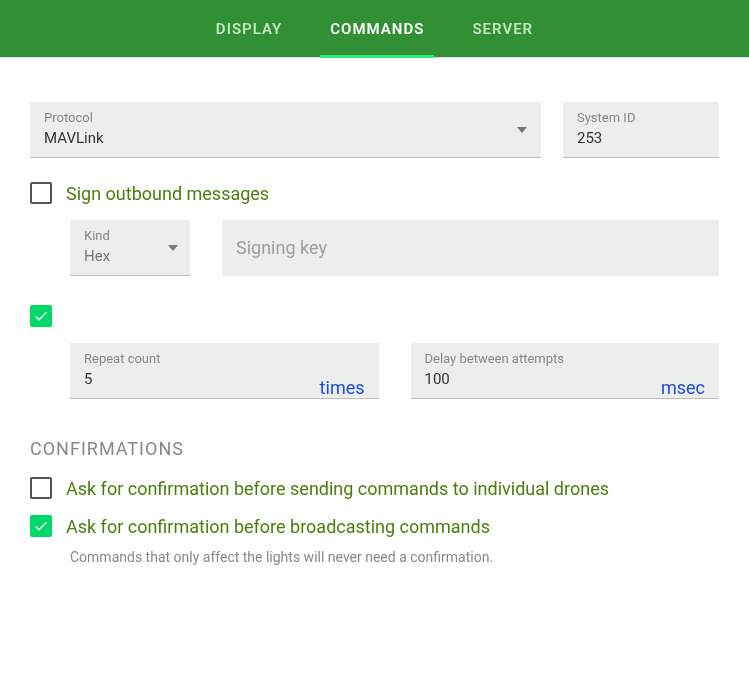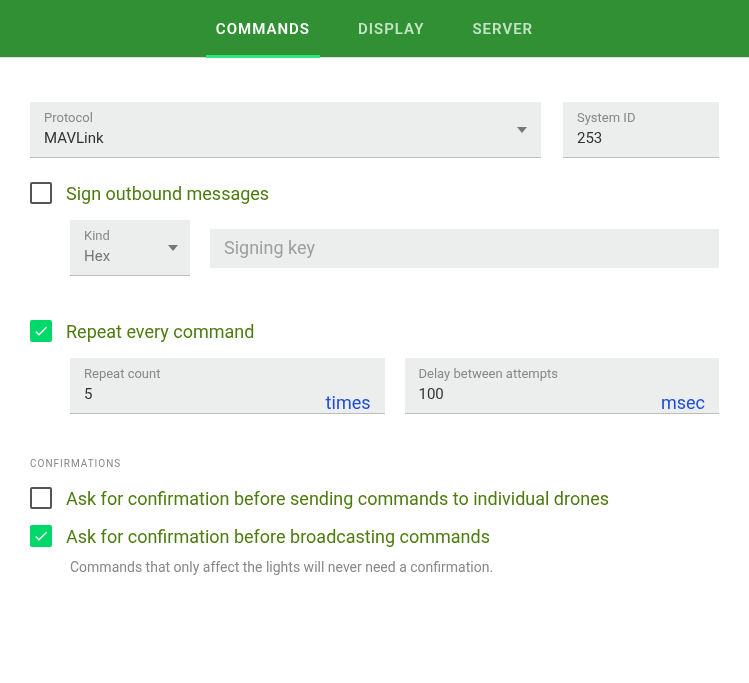--- a/index.html
+++ b/index.html
@@ -106,23 +106,22 @@
     display: none;
     width: 16px; height: 16px;
   }
   .checkbox-label {
     font-size: 18px;
     color: #4d7c0f;
   }
   .indented {
     margin-left: 40px;
     display: flex;
-    gap: 20px;
-    margin-bottom: 44px;
-    align-items: center;
+    gap: 32px;
+    margin-bottom: 29px;
   }
   .field-kind { width: 120px; }
   .field-key {
     flex: 1;
     display: flex;
     align-items: center;
     border-bottom: none;
   }
   .field-key .placeholder {
     font-size: 18px;
@@ -143,39 +142,39 @@
     position: relative;
   }
   .suffix {
     position: absolute;
     right: 14px;
     bottom: 0;
     font-size: 18px;
     color: #1d4ed8;
   }
   .section-header {
-    font-size: 10px;
+    font-size: 18px;
     color: #888;
     letter-spacing: 1px;
-    margin-top: 31px;
+    margin-top: 39px;
     margin-bottom: 18px;
   }
   .help-text {
     margin-left: 40px;
     font-size: 14px;
     color: #888;
     margin-top: -4px;
   }
 </style>
 </head>
 <body>
 
 <div class="tabs">
+  <div class="tab">DISPLAY</div>
   <div class="tab active">COMMANDS</div>
-  <div class="tab">DISPLAY</div>
   <div class="tab">SERVER</div>
 </div>
 
 <div class="content">
 
   <div class="row">
     <div class="field field-protocol">
       <div class="field-label">Protocol</div>
       <div class="field-value">MAVLink</div>
       <div class="dropdown-icon"></div>
@@ -203,21 +202,20 @@
       <div class="placeholder">Signing key</div>
     </div>
   </div>
 
   <div class="checkbox-row">
     <div class="checkbox checked">
       <svg viewBox="0 0 24 24">
           <path fill="#fff" d="M9 16.17 4.83 12l-1.42 1.41L9 19 21 7l-1.41-1.41z"></path>
         </svg>
     </div>
-    <div class="checkbox-label">Repeat every command</div>
   </div>
 
   <div class="indented">
     <div class="field field-count">
       <div class="field-label">Repeat count</div>
       <div class="field-value">5</div>
       <div class="suffix">times</div>
     </div>
     <div class="field field-delay">
       <div class="field-label">Delay between attempts</div>

